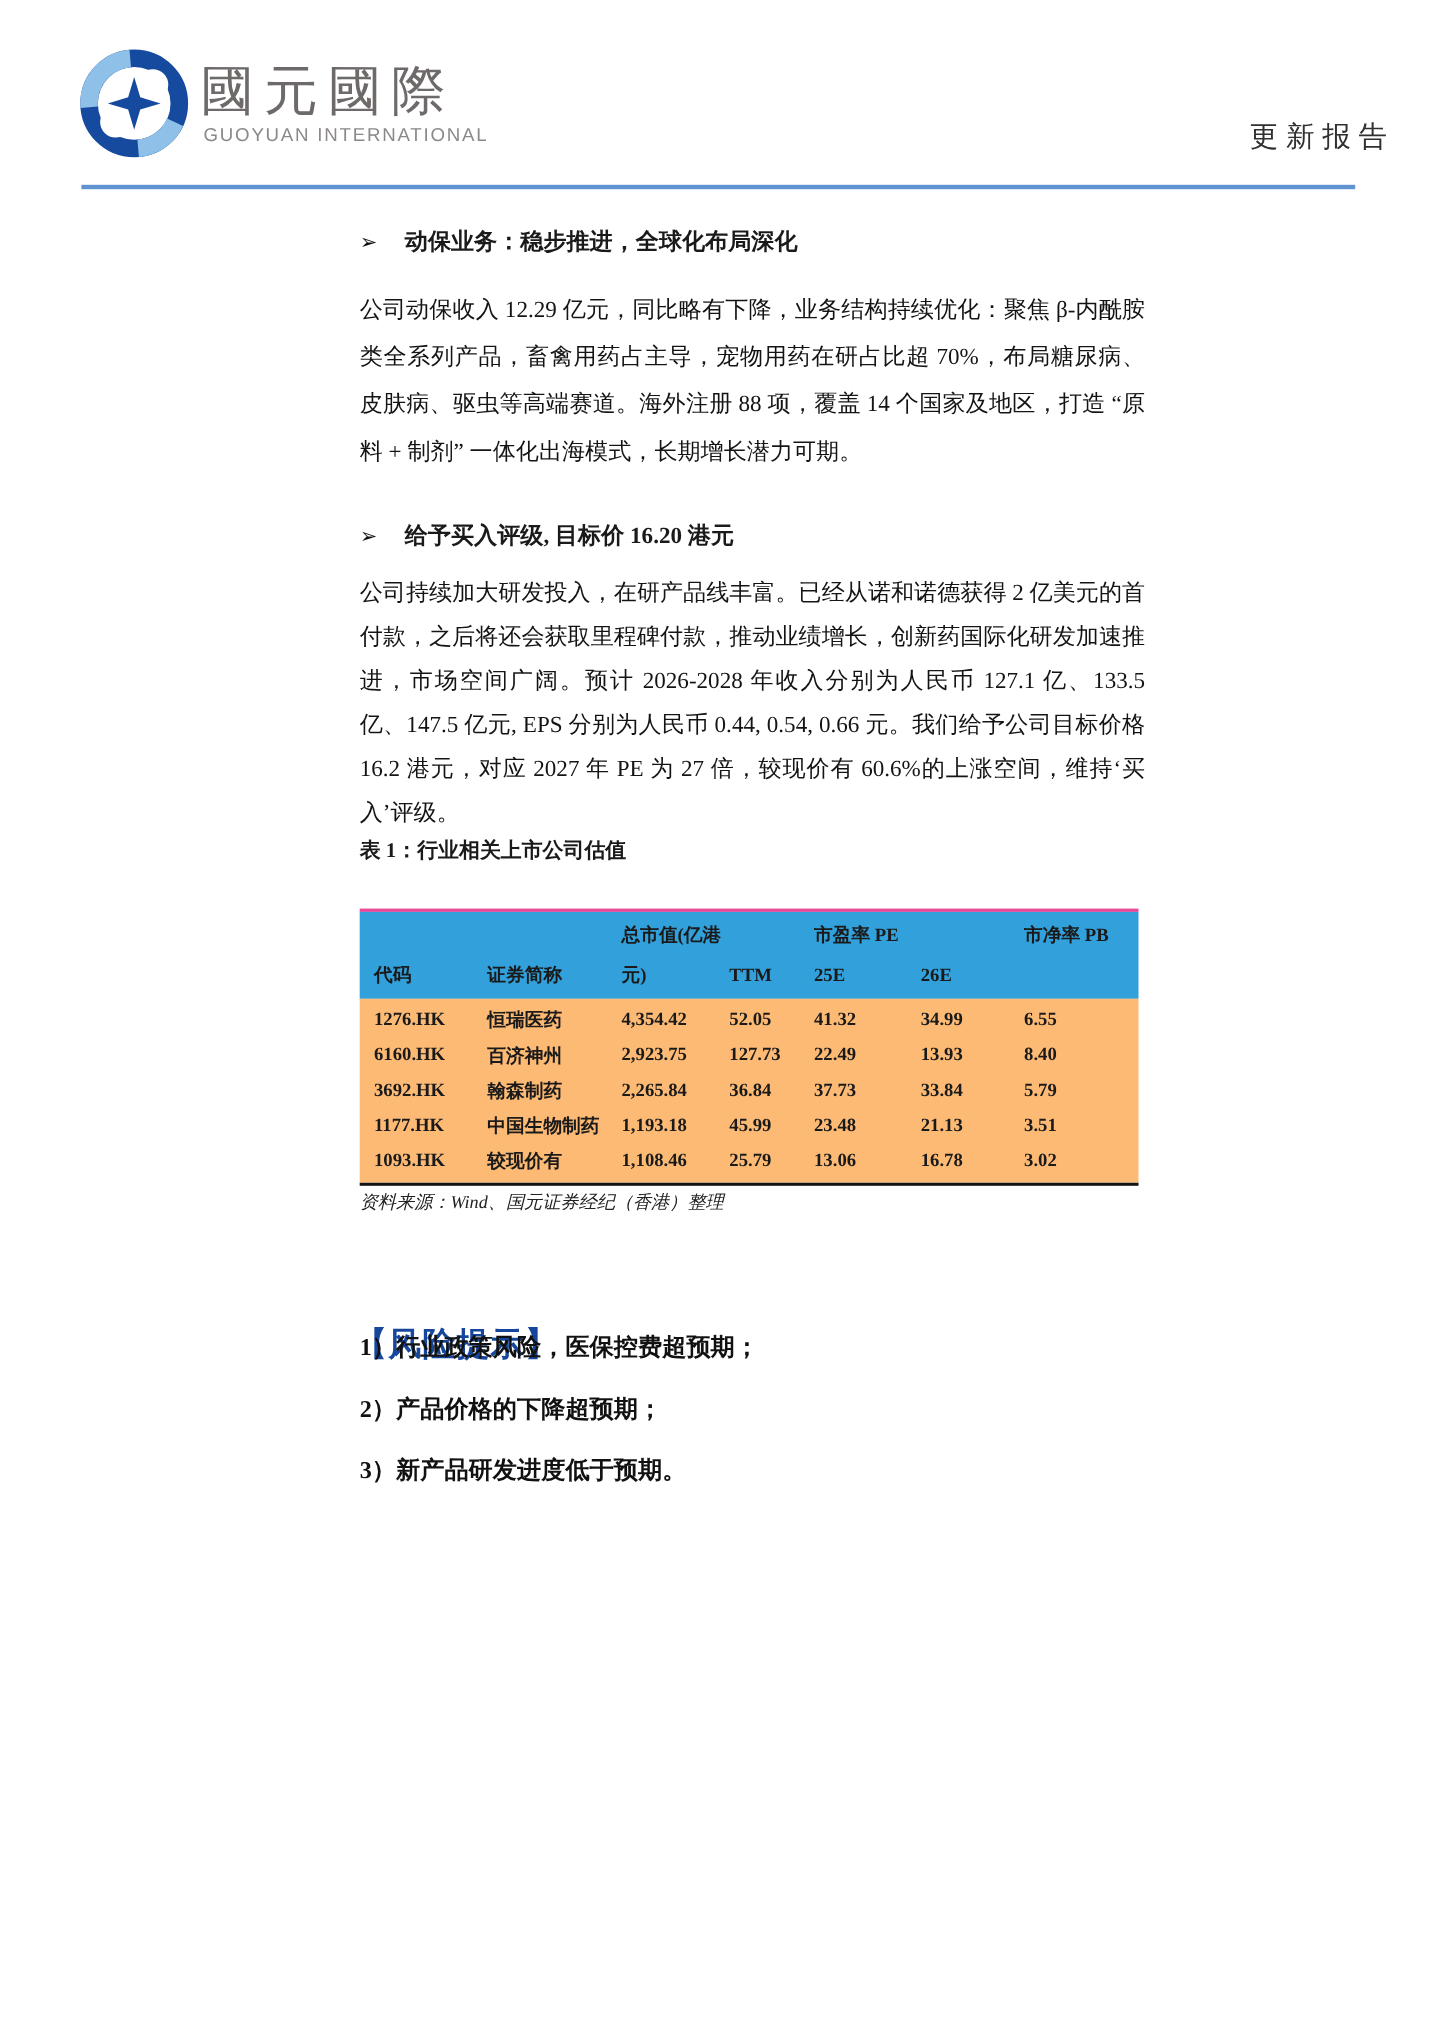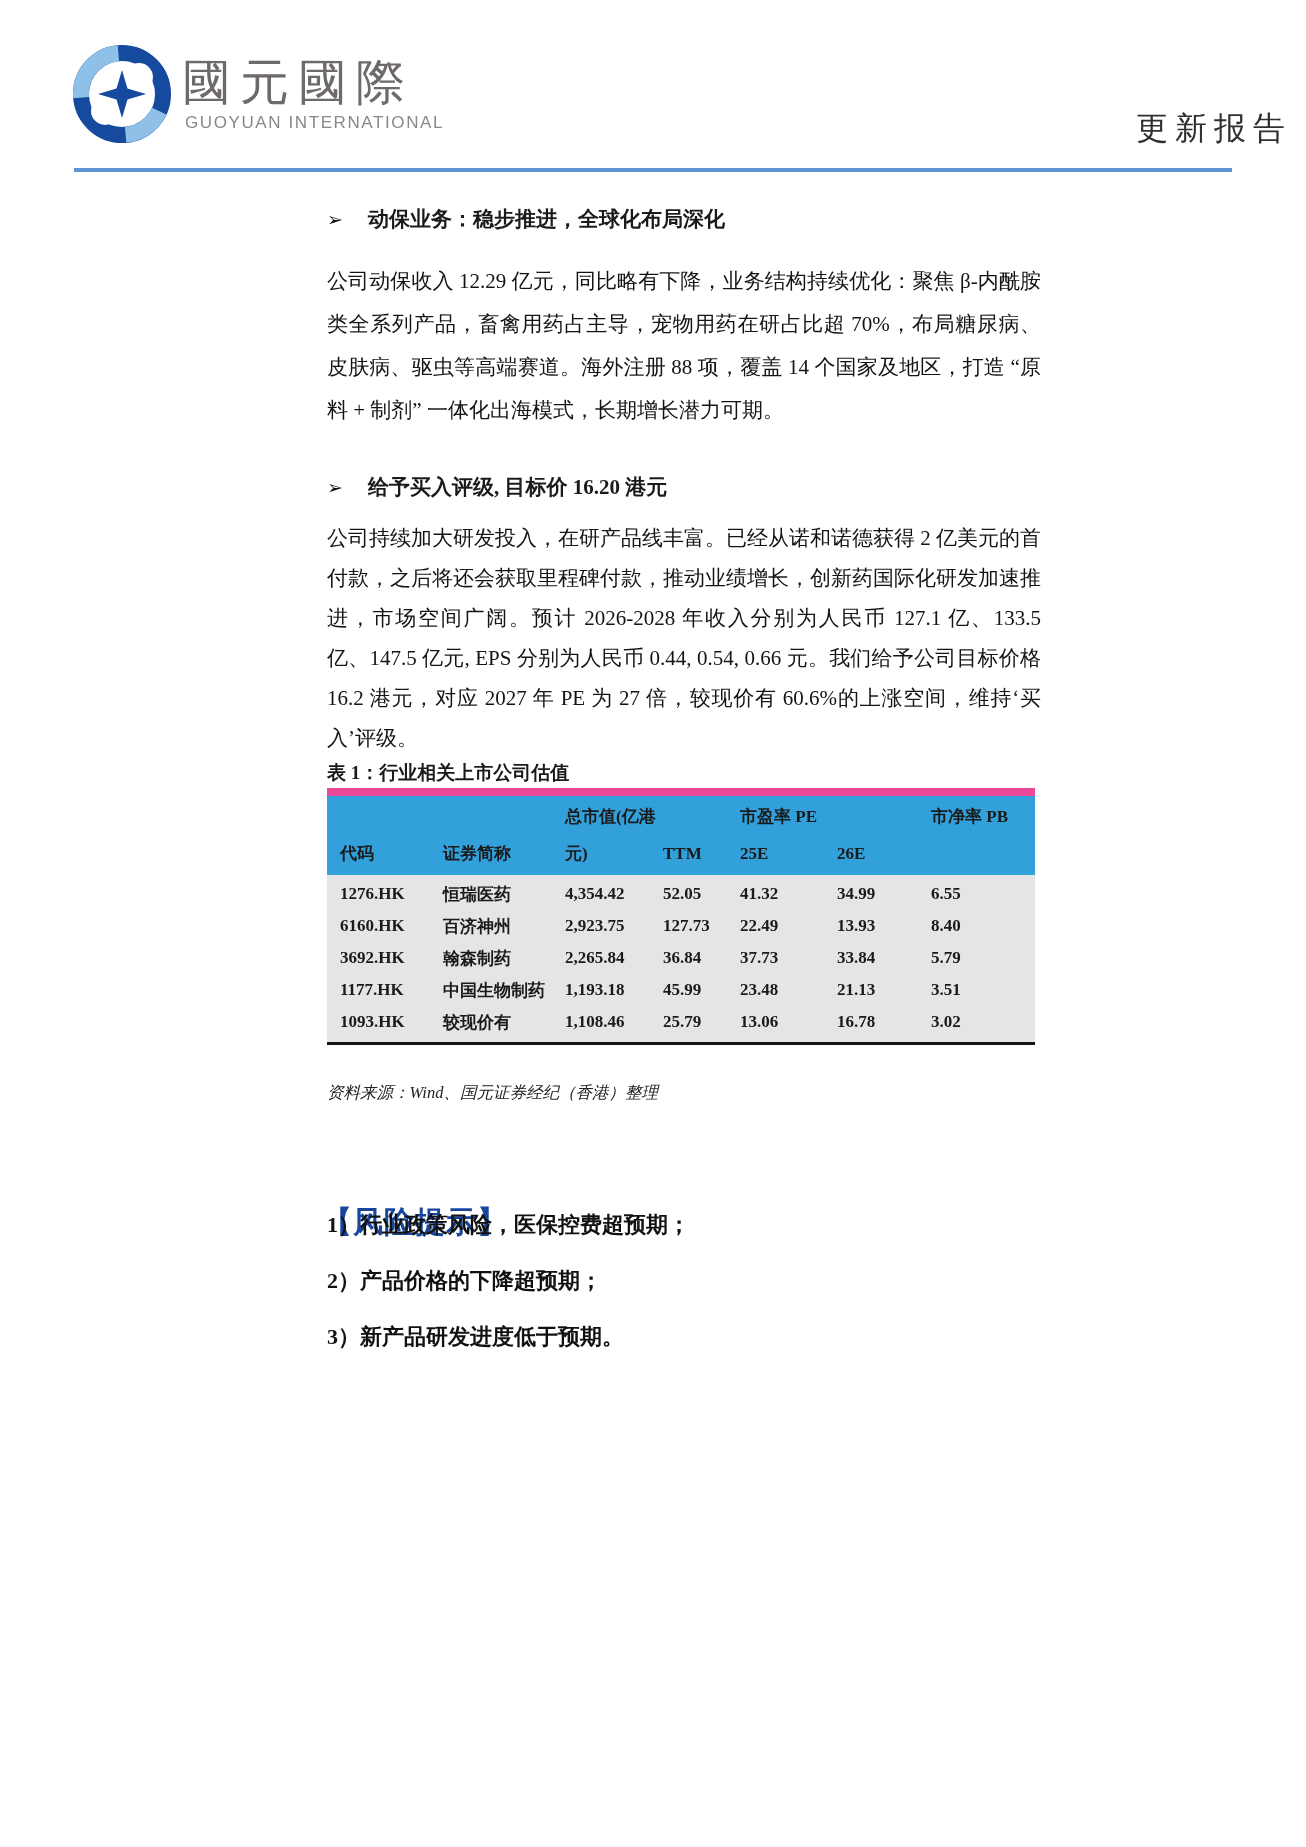--- a/index.html
+++ b/index.html
@@ -12,21 +12,21 @@
   .logo{position:absolute;left:72px;top:44px;width:100px;height:100px;}
   .brand-cn{
     position:absolute;left:182px;top:50px;font-size:49px;color:#6e6a69;
     letter-spacing:9px;font-family:"Liberation Sans","DejaVu Sans",sans-serif;font-weight:500;
   }
   .brand-en{
     position:absolute;left:185px;top:113px;font-size:17px;color:#8b8887;
     letter-spacing:1.6px;font-family:"Liberation Sans","DejaVu Sans",sans-serif;
   }
   .report-type{
-    position:absolute;left:1136px;top:107px;font-size:32px;color:#303030;
+    position:absolute;left:1136px;top:107px;font-size:26px;color:#303030;
     letter-spacing:7px;font-weight:500;white-space:nowrap;
   }
   .header-rule{position:absolute;left:74px;top:168px;width:1158px;height:4px;background:#6093d1;}
 
   
   .bullet-heading{
     position:absolute;left:327px;width:714px;font-size:21px;font-weight:bold;white-space:nowrap;
   }
   .bullet-heading .arrow{
     display:inline-block;width:41px;font-weight:normal;font-size:19px;color:#111;
@@ -36,35 +36,35 @@
   #bullet-2{top:473px;}
   .para{
     position:absolute;left:327px;width:714px;font-size:21px;text-align:justify;color:#141414;
   }
   #para-1{top:260px;line-height:43px;}
   #para-2{top:518px;line-height:40px;}
 
   
   .table-caption{position:absolute;left:327px;top:760px;font-size:19px;font-weight:bold;}
   .table-wrap{
-    position:absolute;left:327px;top:788px;width:708px;
-    border-top:8px solid #ec4899;border-bottom:3px solid #141414;
+    position:absolute;left:327px;top:826px;width:708px;
+    border-top:3px solid #ec4899;border-bottom:3px solid #141414;
   }
   .t-head{background:#31a0db;padding:2px 0 3px 0;}
   .th-row,.t-row{display:flex;align-items:center;padding-left:13px;font-weight:bold;font-size:17px;}
   .th-row{height:37px;}
   .t-row{height:32px;}
   .c1{width:103px;}
   .c2{width:122px;}
   .c3{width:98px;}
   .c4{width:77px;}
   .c5{width:97px;}
   .c6{width:94px;}
   .c7{flex:1;}
-  .t-body{background:#e5e5e5;padding:3px 0 4px 0;}
+  .t-body{background:#fdba74;padding:3px 0 4px 0;}
 
   .source-line{
     position:absolute;left:327px;top:1082px;font-style:italic;font-size:16.5px;color:#222;
   }
 
   
   .risk-title{
     position:absolute;left:322px;top:1202px;color:#17479d;font-weight:bold;font-size:30px;
     letter-spacing:1px;
   }

